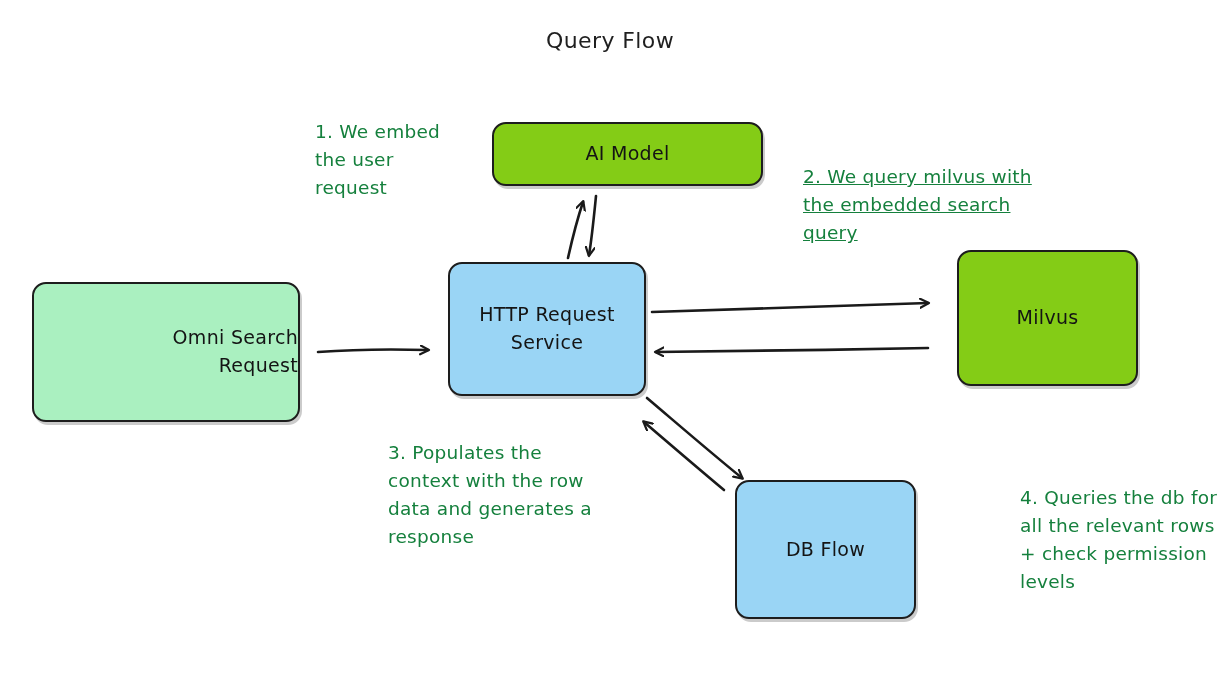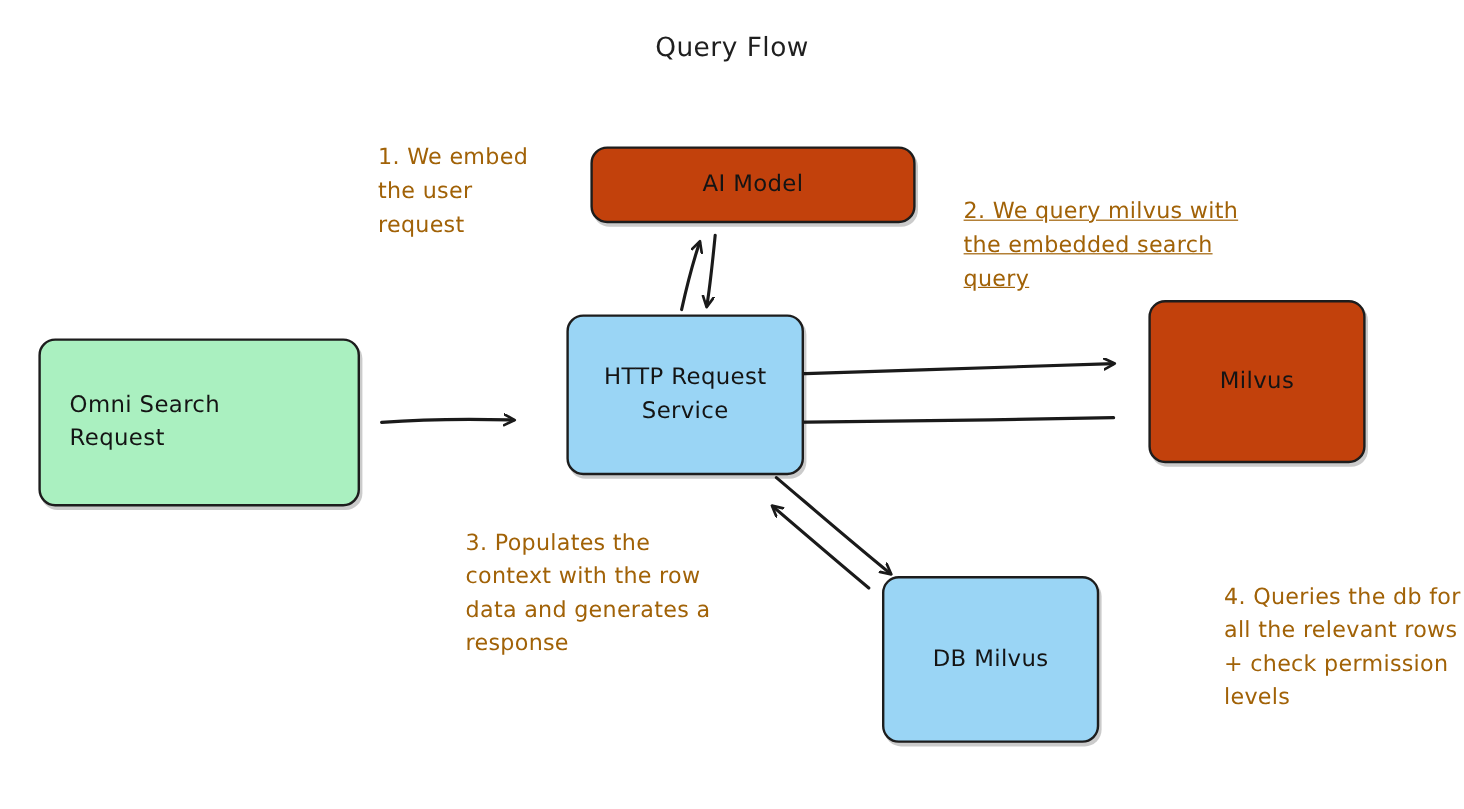--- a/index.html
+++ b/index.html
@@ -48,30 +48,30 @@
   .node .node-label {
     width: 100%;
     font-size: 19px;
     line-height: 1.45;
     color: #141414;
     letter-spacing: 0.3px;
     white-space: pre-line;
   }
   .node.green  { background: #aaf0c0; }
   .node.blue   { background: #9ad5f5; }
-  .node.pink   { background: #c2410c; }
+  .node.pink   { background: #84cc16; }
 
-  .node.align-left .node-label   { text-align: left;  padding-left: 24px; }
+  .node.align-left .node-label   { text-align: right;  padding-left: 24px; }
   .node.align-center .node-label { text-align: center; padding: 0 10px; }
 
   .note {
     position: absolute;
     font-size: 18.5px;
     line-height: 1.52;
-    color: #a16207;
+    color: #15803d;
     letter-spacing: 0.25px;
     white-space: pre-line;
     font-family: "DejaVu Sans", sans-serif;
   }
 </style>
 </head>
 <body>
 
 <div id="canvas">
 
@@ -100,35 +100,35 @@
 
       <path d="M724,490 C700,470 672,446 644,422" marker-end="url(#ah)"></path>
     </g>
   </svg>
 
   <div class="node green align-left" style="left:32px; top:282px; width:268px; height:140px;">
     <div class="node-label">Omni Search
 Request</div>
   </div>
 
-  <div class="node blue align-center" style="left:472px; top:262px; width:198px; height:134px;border-radius:14px;">
+  <div class="node blue align-center" style="left:448px; top:262px; width:198px; height:134px;border-radius:14px;">
     <div class="node-label">HTTP Request
 Service</div>
   </div>
 
   <div class="node pink align-center" style="left:492px; top:122px; width:271px; height:64px;">
     <div class="node-label">AI Model</div>
   </div>
 
   <div class="node pink align-center" style="left:945px; top:250px; width:181px; height:136px;margin-left:12px;">
     <div class="node-label">Milvus</div>
   </div>
 
   <div class="node blue align-center" style="left:735px; top:480px; width:181px; height:139px;">
-    <div class="node-label">DB Milvus</div>
+    <div class="node-label">DB Flow</div>
   </div>
 
   <div class="note" style="left:315px; top:118px; width:165px;">1. We embed
 the user
 request</div>
 
   <div class="note" style="left:803px; top:163px; width:280px;text-decoration:underline;">2. We query milvus with
 the embedded search
 query</div>
 

